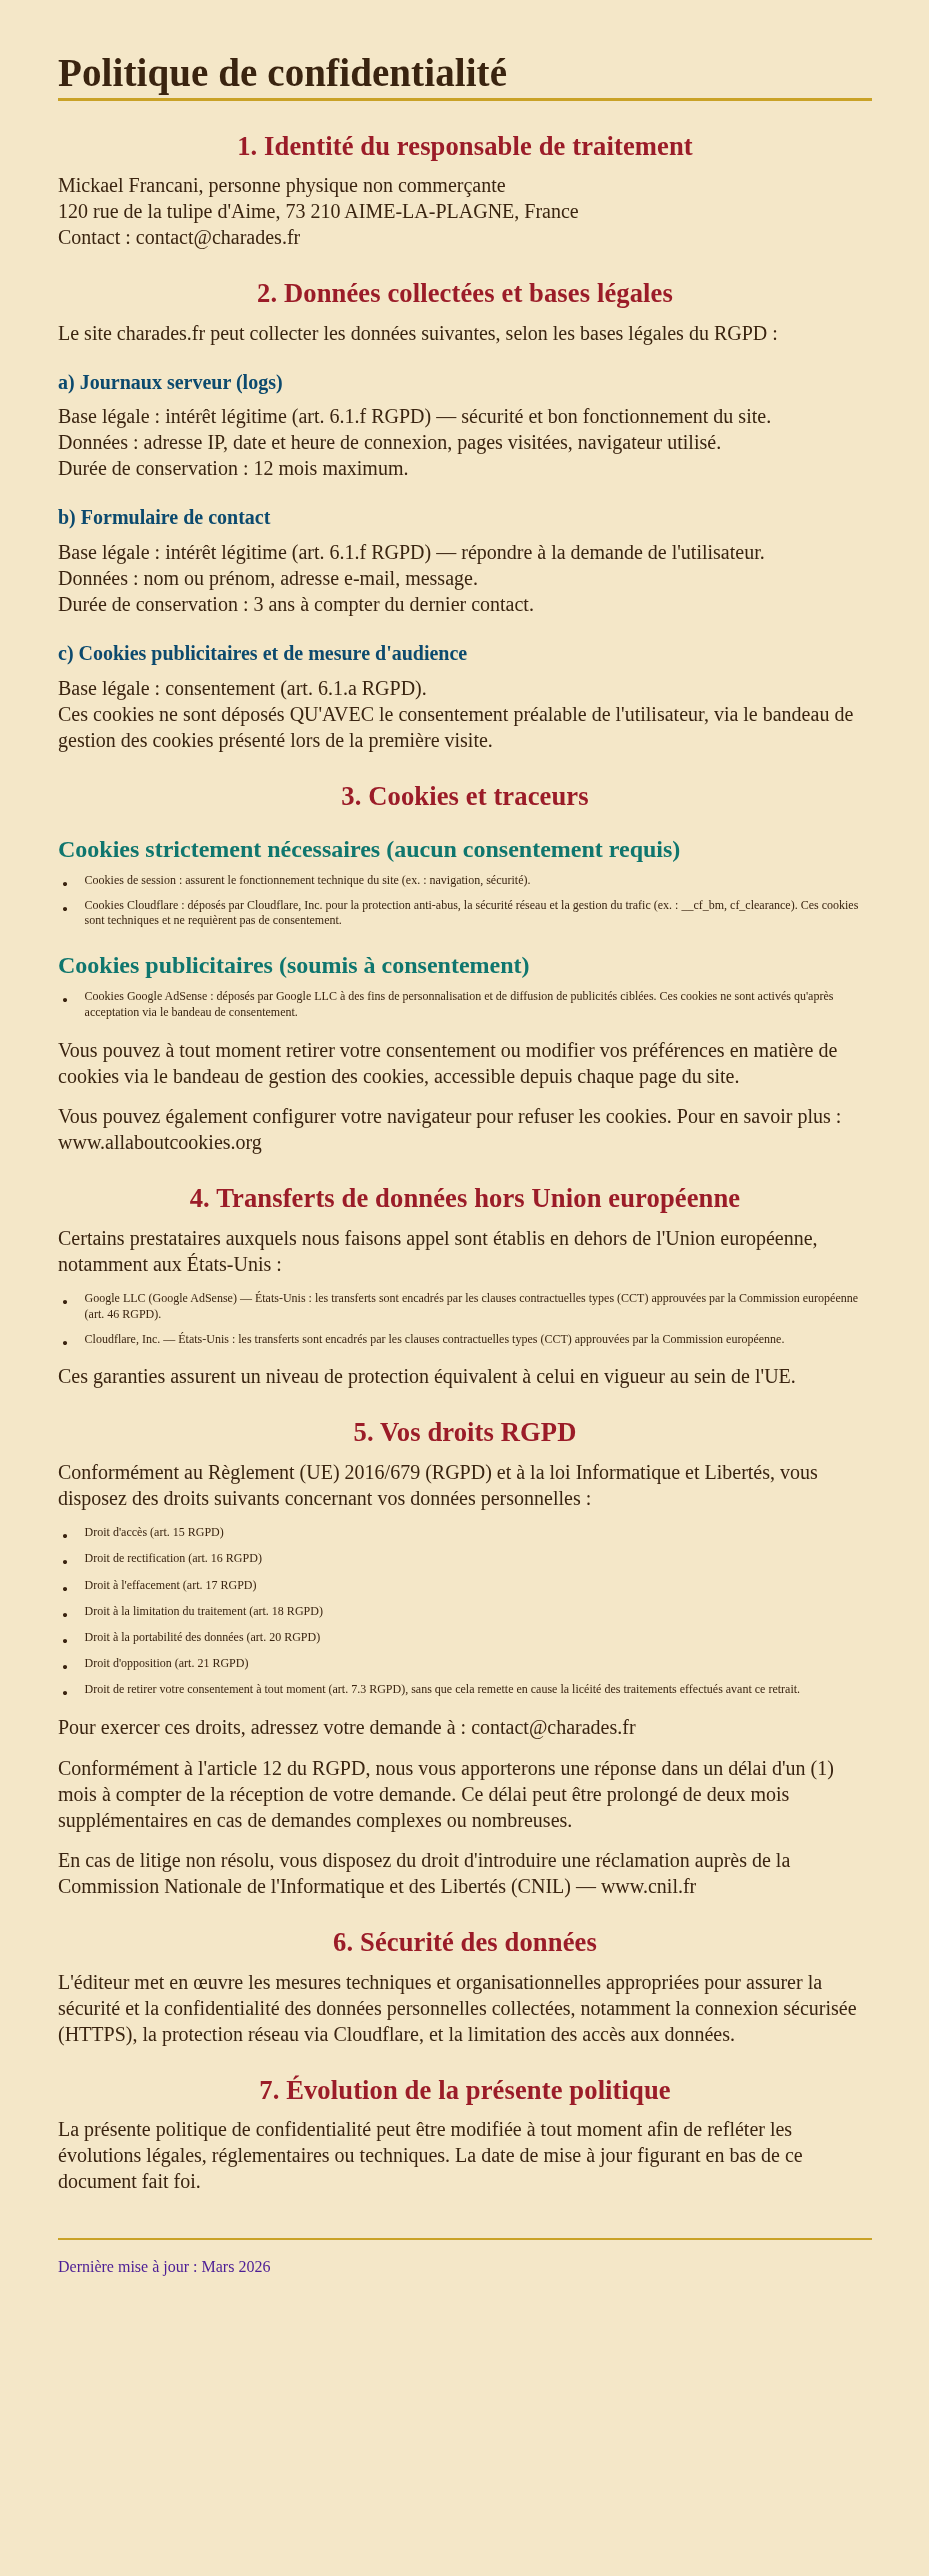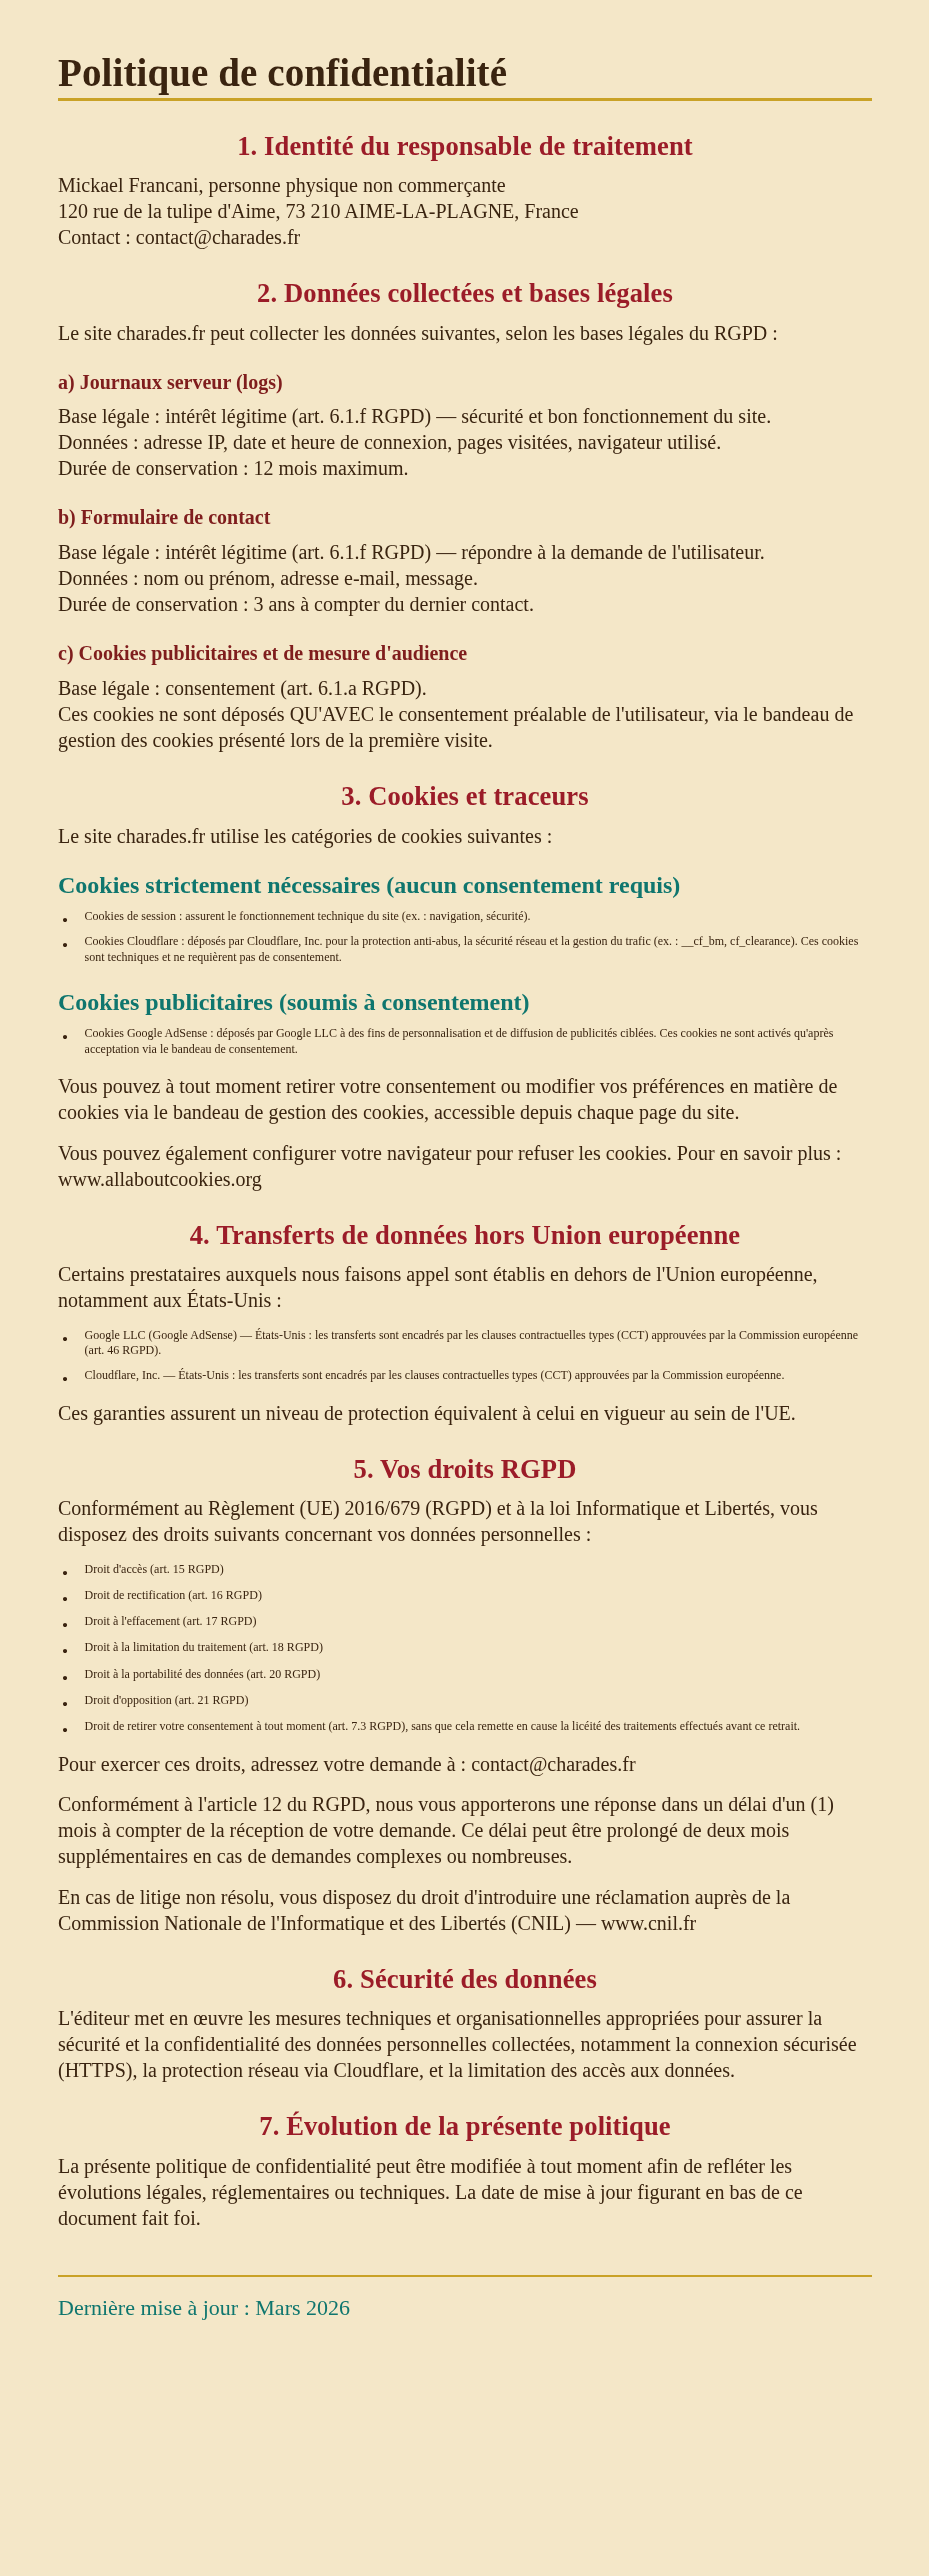--- a/index.html
+++ b/index.html
@@ -39,21 +39,21 @@
     color: #9b1c28;
     margin: 29px 0 10.6px 0;
     line-height: 1.12;
     letter-spacing: 0.1px;
     text-align: center;
   }
   h2.section-title.first { margin-top: 6.6px; }
   h3.sub-title {
     font-size: 20px;
     font-weight: bold;
-    color: #7f1d1d;
+    color: #0c4a6e;
     margin: 25px 0 9.3px 0;
     line-height: 1.18;
   }
   h4.group-title {
     font-size: 24px;
     font-weight: bold;
     color: #0f766e;
     margin: 22.6px 0 9.3px 0;
     line-height: 1.2;
   }
@@ -86,22 +86,22 @@
     color: #3a2410;
   }
   ul.bullets.compact > li { margin-bottom: 10.6px; }
   .footer-rule {
     height: 2px;
     background: #c9a227;
     margin: 44px 0 17.3px 0;
     width: 100%;
   }
   .footer-note {
-    font-size: 22px;
-    color: #0f766e;
+    font-size: 16px;
+    color: #4c1d95;
     margin: 0;
     line-height: 1.3;
   }
 </style>
 </head>
 <body>
 
 <div class="page">
 
   <h1 class="doc-title">Politique de confidentialité</h1>
@@ -131,21 +131,20 @@
     <span>Durée de conservation : 3 ans à compter du dernier contact.</span>
   </p>
 
   <h3 class="sub-title">c) Cookies publicitaires et de mesure d'audience</h3>
   <p class="body">
     <span>Base légale : consentement (art. 6.1.a RGPD).</span><br>
     <span>Ces cookies ne sont déposés QU'AVEC le consentement préalable de l'utilisateur, via le bandeau de gestion des cookies présenté lors de la première visite.</span>
   </p>
 
   <h2 class="section-title">3. Cookies et traceurs</h2>
-  <p class="body">Le site charades.fr utilise les catégories de cookies suivantes :</p>
 
   <h4 class="group-title">Cookies strictement nécessaires (aucun consentement requis)</h4>
   <ul class="bullets">
     <li>Cookies de session : assurent le fonctionnement technique du site (ex. : navigation, sécurité).</li>
     <li>Cookies Cloudflare : déposés par Cloudflare, Inc. pour la protection anti-abus, la sécurité réseau et la gestion du trafic (ex. : __cf_bm, cf_clearance). Ces cookies sont techniques et ne requièrent pas de consentement.</li>
   </ul>
 
   <h4 class="group-title">Cookies publicitaires (soumis à consentement)</h4>
   <ul class="bullets">
     <li>Cookies Google AdSense : déposés par Google LLC à des fins de personnalisation et de diffusion de publicités ciblées. Ces cookies ne sont activés qu'après acceptation via le bandeau de consentement.</li>

